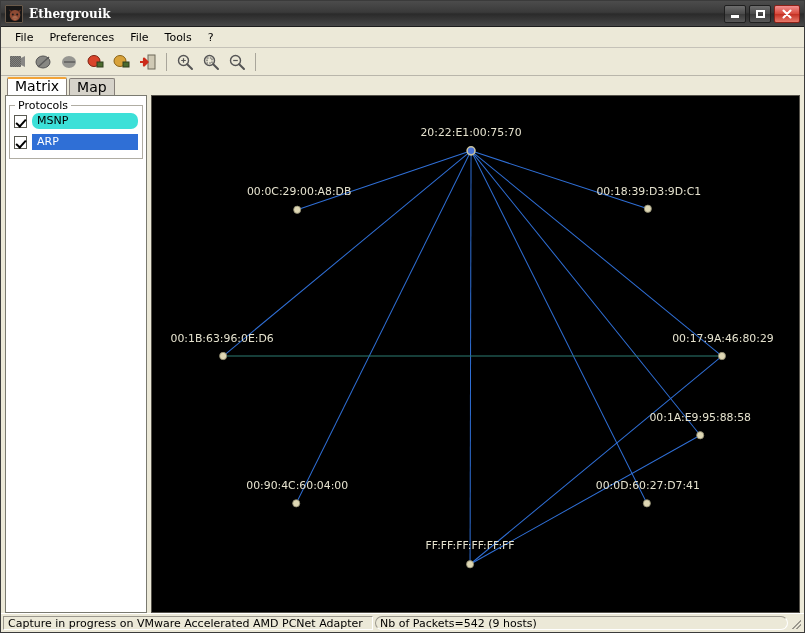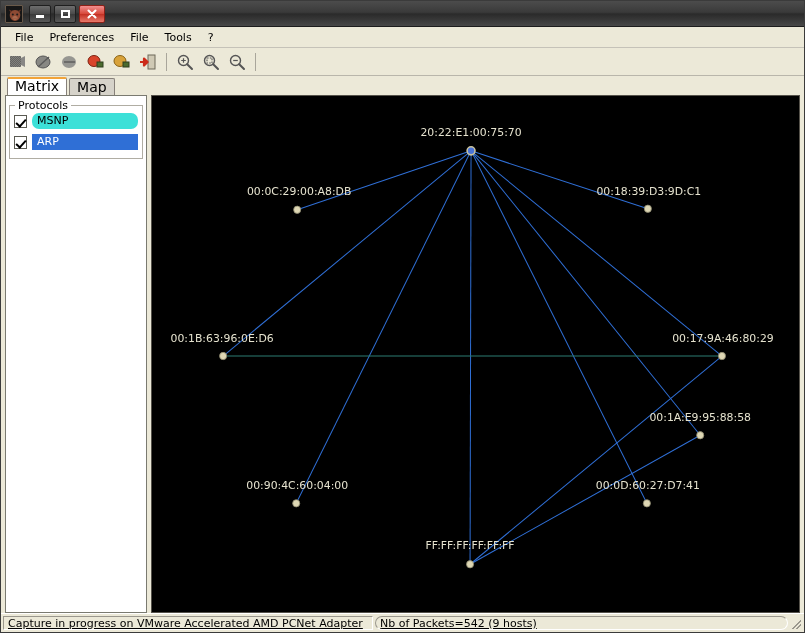--- a/index.html
+++ b/index.html
@@ -251,21 +251,20 @@
   .statusbar {
     flex: 0 0 19px;
     height: 19px;
     background: #ece9d8;
     border-top: 1px solid #ffffff;
     display: flex;
     align-items: stretch;
     padding: 2px 2px 2px 2px;
     box-sizing: border-box;
     gap: 2px;
-    text-decoration: underline;
   }
   .status-cell {
     border: 1px solid #9a978d;
     border-right-color:#ffffff; border-bottom-color:#ffffff;
     background: #ece9d8;
     font-size: 11px;
     line-height: 13px;
     padding: 0 4px;
     white-space: nowrap;
     overflow: hidden;
@@ -300,20 +299,21 @@
         <path d="M4 11 C3 7 5 4 9 4 C13 4 15 7 14 11 C13 14 10 15 9 15 C8 15 5 14 4 11 Z" fill="#8d4a33"></path>
         <path d="M4.5 6.5 L3 3.5 L6.2 5 Z" fill="#6e3726"></path>
         <path d="M13.5 6.5 L15 3.5 L11.8 5 Z" fill="#6e3726"></path>
         <circle cx="6.8" cy="8.6" r="1" fill="#1b1b1b"></circle>
         <circle cx="11.2" cy="8.6" r="1" fill="#1b1b1b"></circle>
         <ellipse cx="9" cy="12" rx="2.6" ry="1.8" fill="#c07a5c"></ellipse>
         <circle cx="8" cy="12" r="0.6" fill="#3a1d12"></circle>
         <circle cx="10" cy="12" r="0.6" fill="#3a1d12"></circle>
       </svg>
     </div>
+    <div class="title-text">Ethergrouik</div>
     <div class="win-buttons">
       <div class="win-btn">
         <span class="glyph">
             <i class="min-bar"></i>
           </span>
       </div>
       <div class="win-btn">
         <span class="glyph">
             <i class="max-sq"></i>
           </span>

